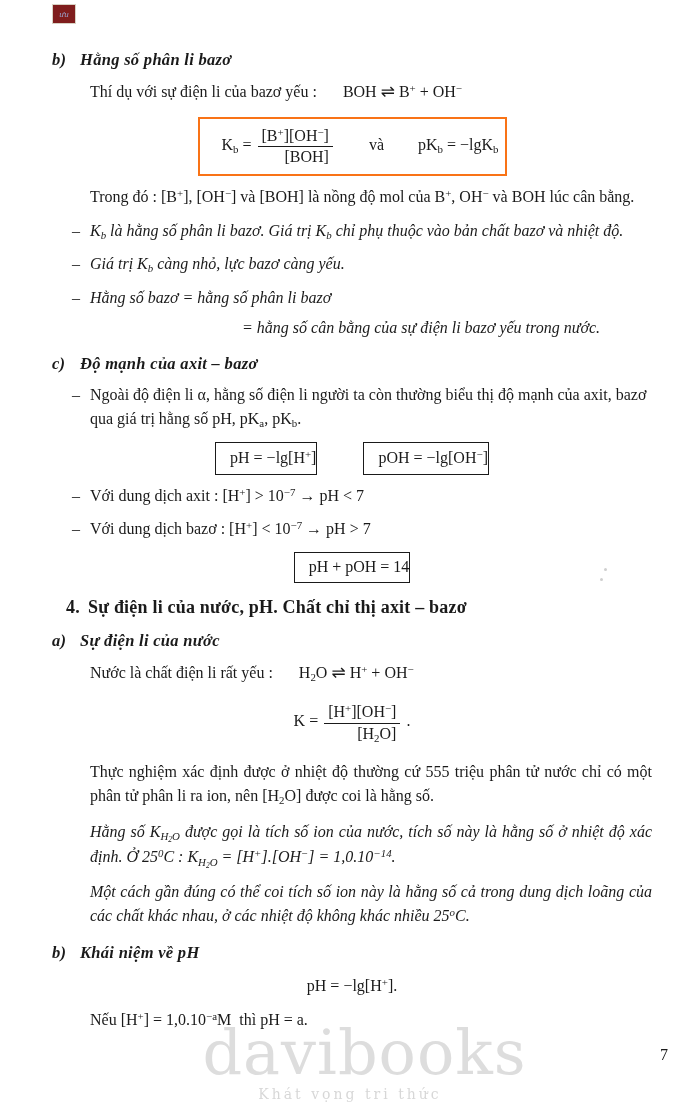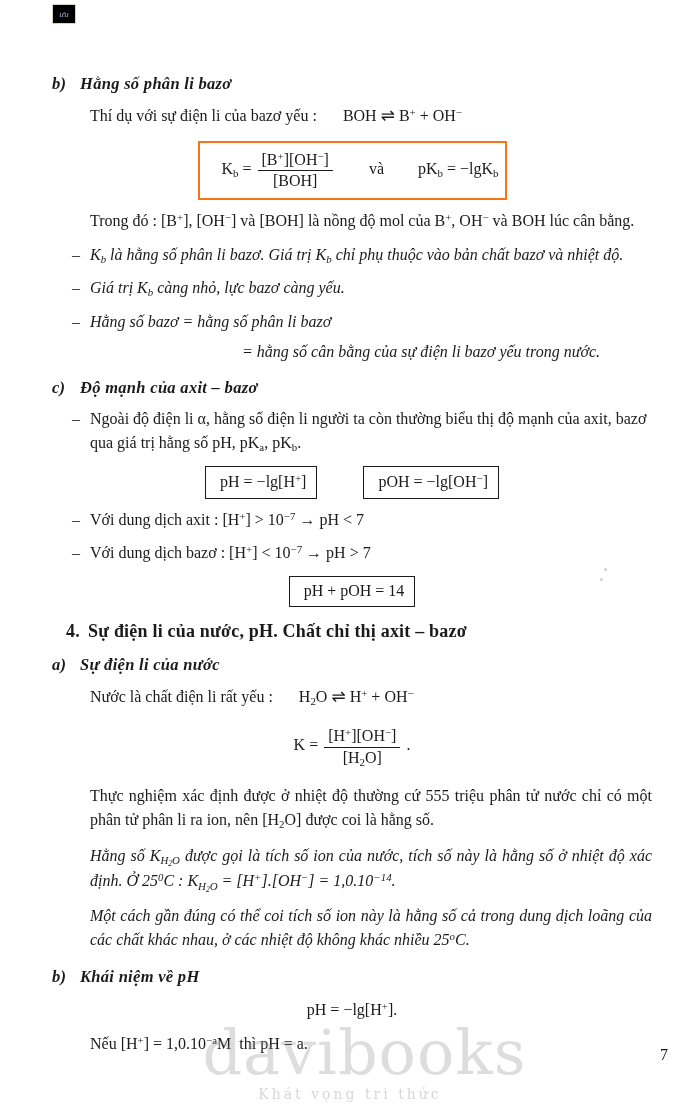--- a/index.html
+++ b/index.html
@@ -19,32 +19,32 @@
     position: absolute;
     inset: 0;
     padding: 0;
   }
   .corner-mark {
     position: absolute;
     left: 52px;
     top: 4px;
     width: 22px;
     height: 18px;
-    background: #000000;
+    background: #7f1d1d;
     border: 1px solid #d8d2c4;
     color: #9aa0c8;
     font-size: 9px;
     font-style: italic;
     text-align: center;
     line-height: 18px;
   }
   .content {
     position: absolute;
     left: 52px;
-    top: 74px;
+    top: 50px;
     width: 600px;
   }
   .blk {
     margin-bottom: 2px;
   }
   .heading {
     font-weight: bold;
     font-style: italic;
     font-size: 16.5px;
     letter-spacing: 0.3px;
@@ -87,31 +87,31 @@
   }
   .ital {
     font-style: italic;
   }
   .center {
     text-align: center;
   }
   .boxed {
     display: inline-block;
     border: 1px solid #1a1a1a;
-    padding: 5px 10px 6px 14px;
+    padding: 5px 0 6px 14px;
     font-size: 16px;
   }
   .formula-row {
     margin-top: 12px;
     text-align: center;
   }
   .frac {
     display: inline-block;
     vertical-align: middle;
-    text-align: center;
+    text-align: right;
     line-height: 1.12;
     padding: 0 2px;
   }
   .frac .num {
     display: block;
     border-bottom: 1px solid #1a1a1a;
     padding: 0 4px 1px 4px;
   }
   .frac .den {
     display: block;

